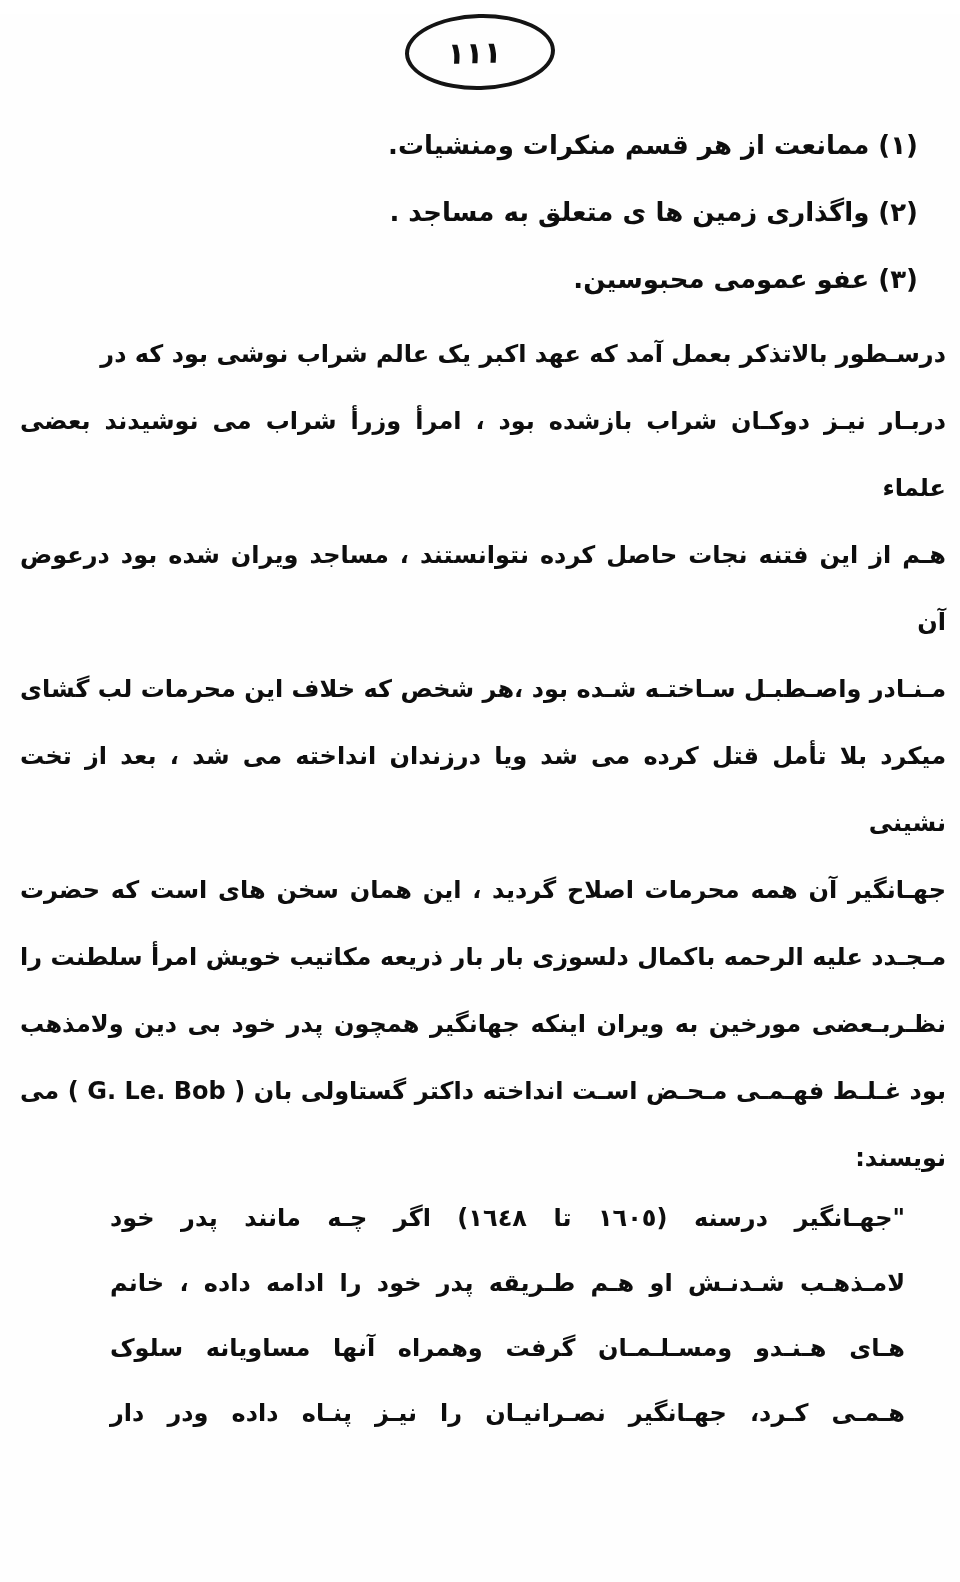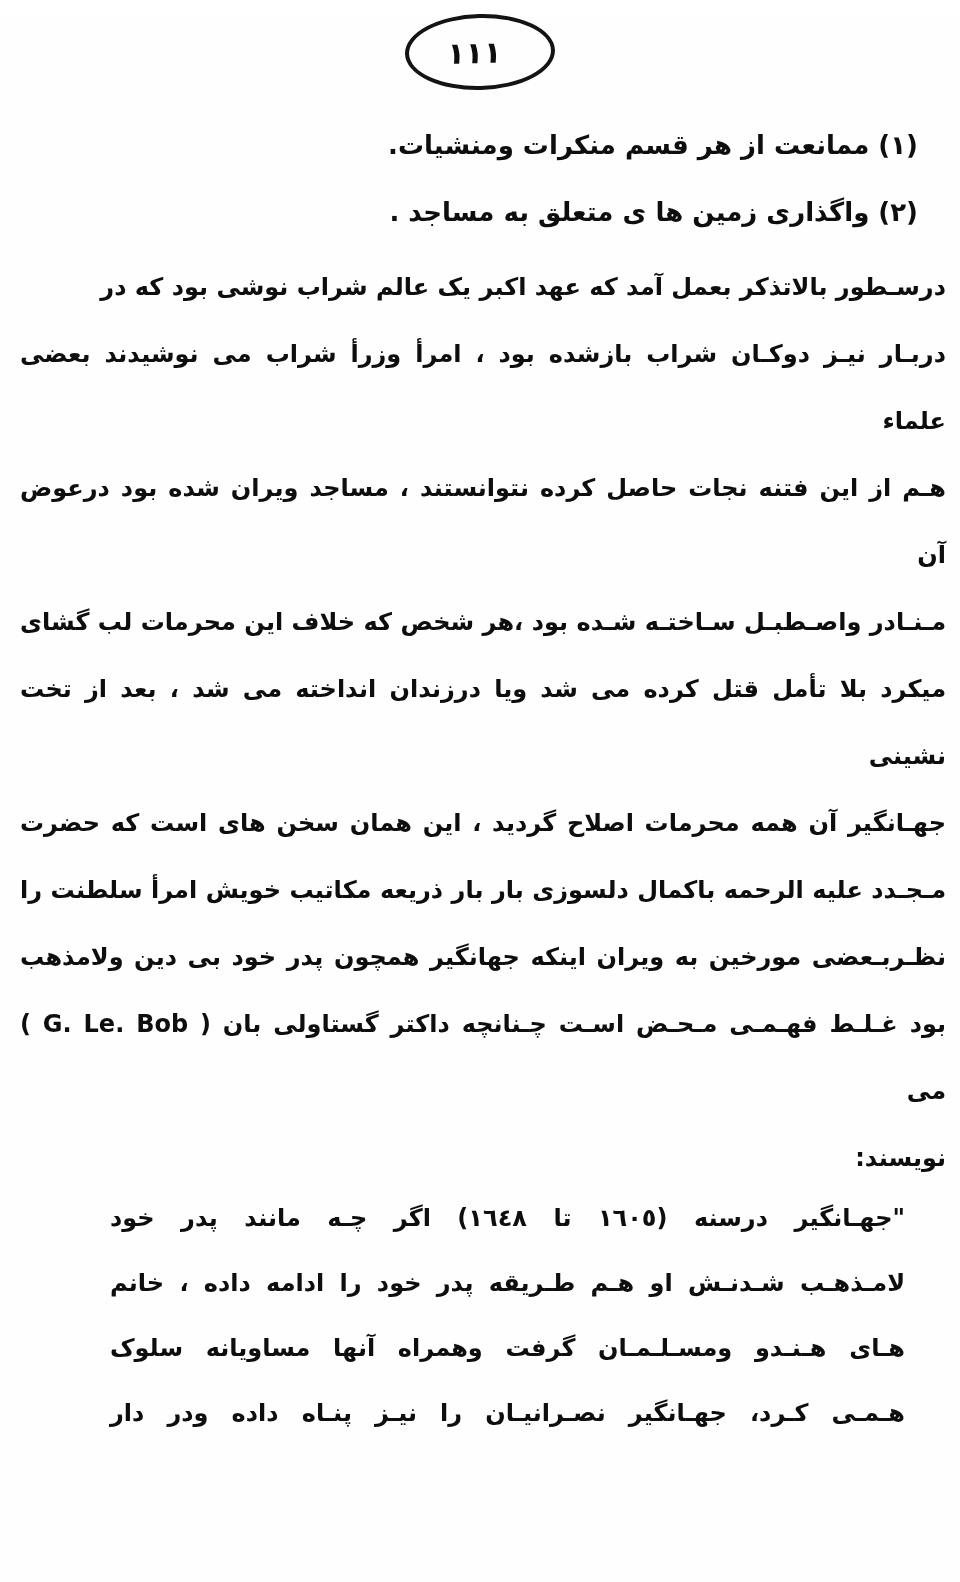--- a/index.html
+++ b/index.html
@@ -90,35 +90,36 @@
 
 <div class="page">
 
   <div class="oval">
     <span class="num">١١١</span>
   </div>
 
   <div class="decrees">
     <div class="decree">(١) ممانعت از هر قسم منکرات ومنشیات.</div>
     <div class="decree">(٢) واگذاری زمین ها ی متعلق به مساجد .</div>
+    <div class="decree">(٣) عفو عمومی محبوسین.</div>
   </div>
 
   <div class="body-text">
     <div class="bline open">درسـطور بالاتذکر بعمل آمد که عهد اکبر یک عالم شراب نوشی بود که در</div>
     <div class="bline">دربـار نیـز دوکـان شراب بازشده بود ، امرأ وزرأ شراب می نوشیدند بعضی علماء</div>
     <div class="bline">هـم از این فتنه نجات حاصل کرده نتوانستند ، مساجد ویران شده بود درعوض آن</div>
     <div class="bline">مـنـادر واصـطبـل سـاختـه شـده بود ،هر شخص که خلاف این محرمات لب گشای</div>
     <div class="bline">میکرد بلا تأمل قتل کرده می شد ویا درزندان انداخته می شد ، بعد از تخت نشینی</div>
     <div class="bline">جهـانگیر آن همه محرمات اصلاح گردید ، این همان سخن های است که حضرت</div>
     <div class="bline">مـجـدد علیه الرحمه باکمال دلسوزی بار بار ذریعه مکاتیب خویش امرأ سلطنت را</div>
   </div>
 
   <div class="body-text" style="margin-top:0">
     <div class="bline">نظـربـعضی مورخین به ویران اینکه جهانگیر همچون پدر خود بی دین ولامذهب</div>
-    <div class="bline">بود غـلـط فهـمـی مـحـض اسـت چـنانچه داکتر گستاولی بان ( G. Le. Bob ) می</div>
+    <div class="bline">بود غـلـط فهـمـی مـحـض اسـت انداخته داکتر گستاولی بان ( G. Le. Bob ) می</div>
     <div class="bline close">نویسند:</div>
   </div>
 
   <div class="quote">
     <div class="qline">"جهـانگیر درسنه (١٦٠٥ تا ١٦٤٨) اگر چـه مانند پدر خود</div>
     <div class="qline">لامـذهـب شـدنـش او هـم طـریقه پدر خود را ادامه داده ، خانم</div>
     <div class="qline">هـای هـنـدو ومسـلـمـان گرفت وهمراه آنها مساویانه سلوک</div>
     <div class="qline">هـمـی کـرد، جهـانگیر نصـرانیـان را نیـز پنـاه داده ودر دار</div>
 
   </div>

